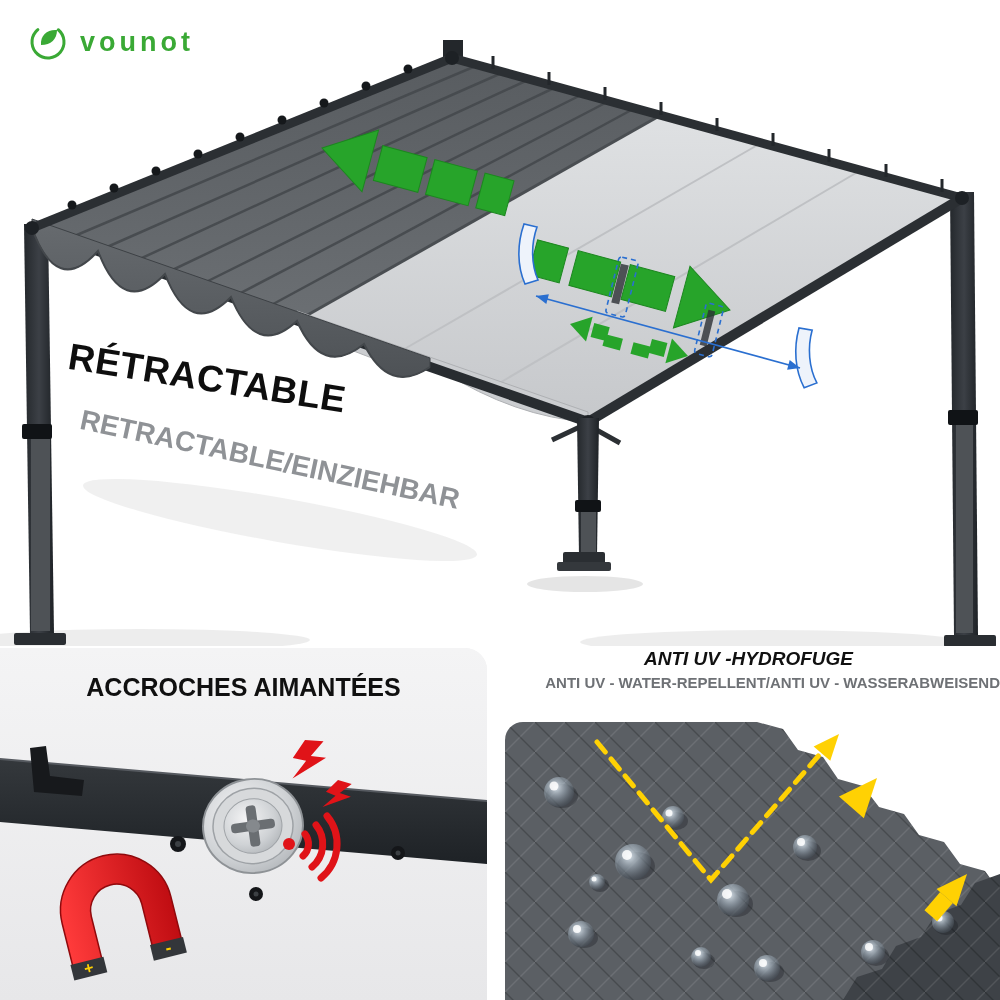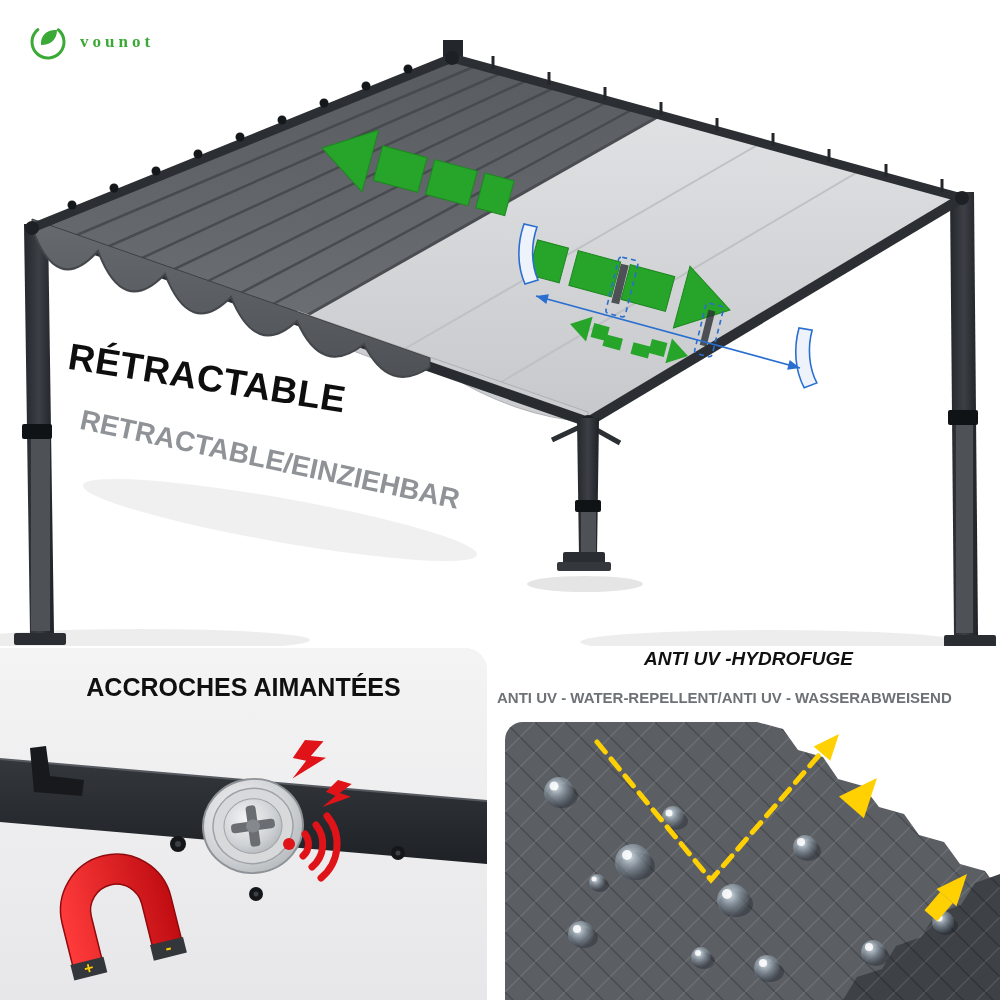--- a/index.html
+++ b/index.html
@@ -1,33 +1,33 @@
 <!DOCTYPE html>
 <html><head>
 <meta charset="utf-8">
 <style>
   html,body{margin:0;padding:0;background:#fff;}
   #canvas{position:relative;width:1000px;height:1000px;background:#ffffff;overflow:hidden;
           font-family:"Liberation Sans",sans-serif;}
   .logo{position:absolute;left:26px;top:20px;display:flex;align-items:center;gap:10px;z-index:5;}
-  .logo-text{font-size:17px;color:#3aa935;letter-spacing:4px;font-weight:600;font-family:Liberation Serif, serif;}
+  .logo-text{font-size:27px;color:#3aa935;letter-spacing:4px;font-weight:600;}
   .pergola{position:absolute;left:0;top:0;z-index:1;}
   .hero-title{position:absolute;left:72px;top:336px;font-size:37px;font-weight:900;color:#0e0e0e;
               transform:rotate(9deg);transform-origin:left top;white-space:nowrap;letter-spacing:.5px;z-index:4;}
   .hero-sub{position:absolute;left:84px;top:404px;font-size:28px;font-weight:800;color:#8f9296;
             transform:rotate(12deg);transform-origin:left top;white-space:nowrap;z-index:4;}
   .panel-left{position:absolute;left:0;top:648px;width:487px;height:352px;background:#f1f1f2;
               border-radius:0 22px 0 0;overflow:hidden;z-index:3;}
   .panel-right{position:absolute;left:497px;top:648px;width:503px;height:352px;z-index:3;}
   .panel-title{position:absolute;width:100%;text-align:center;font-weight:800;color:#101010;}
   .panel-left .panel-title{top:25px;font-size:25px;}
   .panel-left .panel-sub{position:absolute;top:47px;width:100%;text-align:center;font-size:18px;
                          font-weight:700;color:#55585c;}
   .panel-right .panel-title{top:0;font-size:19px;font-style:italic;}
-  .panel-right .panel-sub{position:absolute;top:41px;width:100%;text-align:left;font-size:15px;
+  .panel-right .panel-sub{position:absolute;top:26px;width:100%;text-align:right;font-size:15px;
                           font-weight:700;color:#6e7175;}
   .magnet-svg{position:absolute;inset:0;}
   .fabric-wrap{position:absolute;left:8px;top:74px;width:495px;height:278px;
                border-radius:18px 0 0 0;overflow:hidden;}
 </style>
 </head>
 <body>
 
 <div id="canvas">
 

